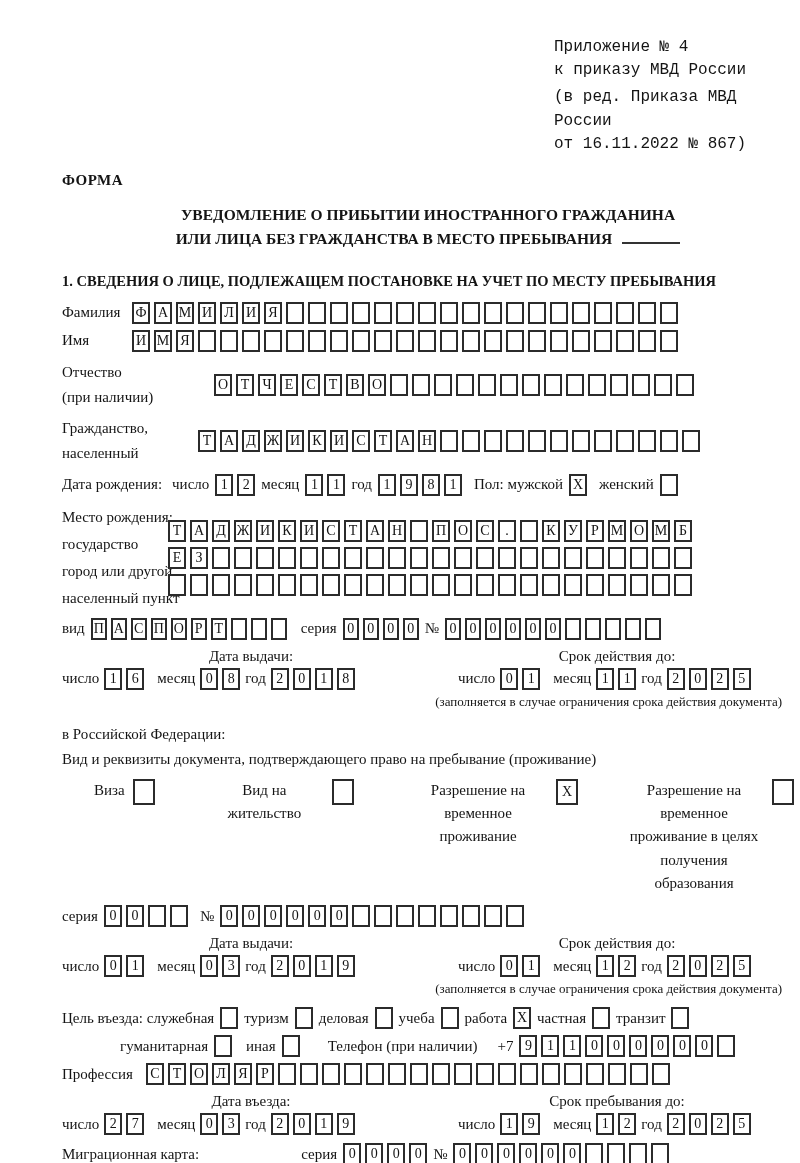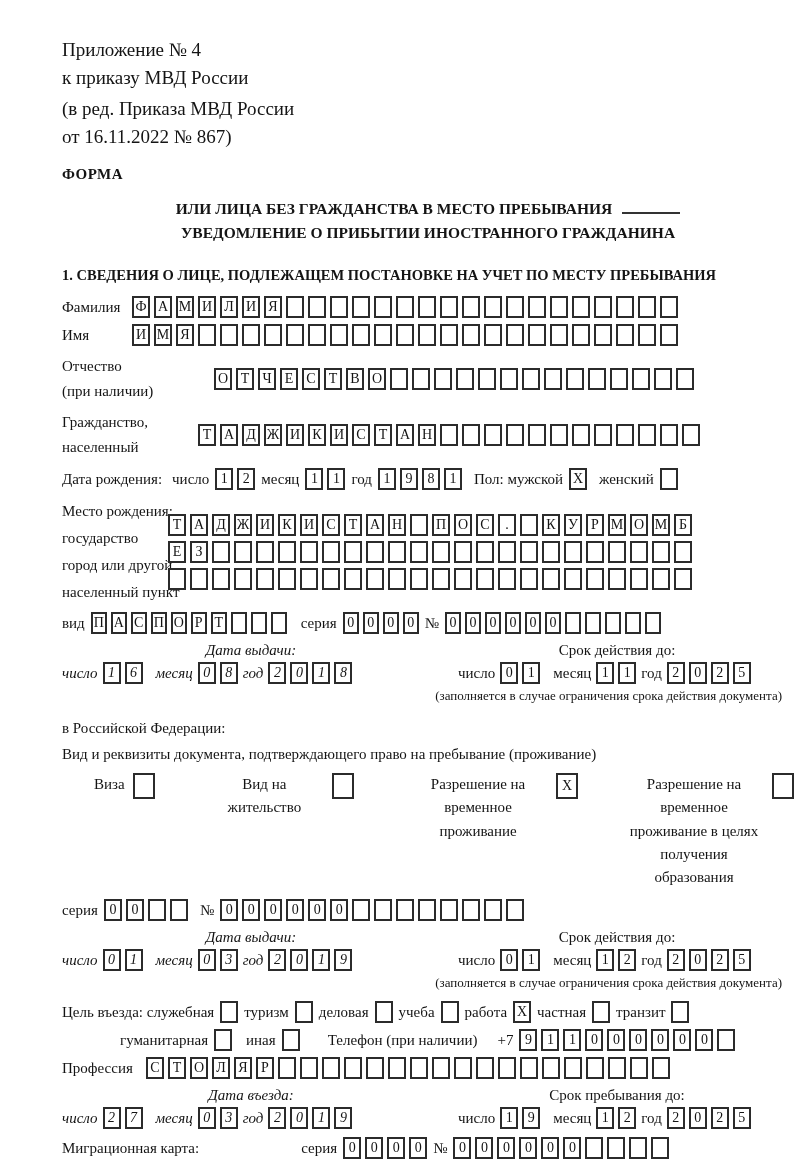--- a/index.html
+++ b/index.html
@@ -1,20 +1,20 @@
 <!DOCTYPE html>
 <html><head>
 <meta charset="utf-8">
 <style>
   * { margin:0; padding:0; box-sizing:border-box; }
   html,body { background:#fff; }
   body { width:800px; font-family:"Liberation Serif", serif; color:#141414; }
   .page { width:800px; height:1163px; overflow:hidden; padding:36px 6px 0 62px; background:#fff; }
 
-  .appendix { font-size:19px; line-height:1.45; }
+  .appendix { margin-left:492px; font-size:16px; line-height:1.45;font-family:Liberation Mono, monospace; }
   .appendix .gap { height:4px; }
   .form-label { text-align:left; padding-right:30px; margin-top:16px; font-weight:bold; font-size:15px; letter-spacing:.5px; }
 
   .title { text-align:center; font-weight:bold; font-size:15.5px; line-height:1.55; margin-top:14px; }
   .title-underline { display:inline-block; width:58px; border-bottom:2px solid #333; height:14px; margin-left:10px; }
 
   .section-heading { margin-top:22px; font-weight:bold; font-size:14.5px; white-space:nowrap; }
 
   .row { display:flex; align-items:center; gap:6px; flex-wrap:nowrap; margin-top:6px; }
   .row.top { align-items:center; }
@@ -31,21 +31,21 @@
   .w-pat  { width:146px; flex:0 0 auto; }
   .w-cit  { width:112px; flex:0 0 auto; }
   .w-place{ width:100px; flex:0 0 auto; }
   .w-place .lbl { line-height:27px; }
 
   .stackrows { display:flex; flex-direction:column; gap:5px; }
 
   .doc-heading { text-align:center; font-weight:bold; font-size:14.5px; margin-top:10px; }
 
   .dates { display:flex; margin-top:8px; }
-  .dhalf-l { width:378px; flex:0 0 auto;font-style:italic; }
+  .dhalf-l { width:378px; flex:0 0 auto; }
   .dhalf-r { flex:1; }
   .dhead { text-align:center; font-size:15px; margin-bottom:3px; }
   .drow { display:flex; align-items:center; gap:5px; }
   .dhalf-r .drow { padding-left:18px; }
   .note { text-align:right; font-size:13px; margin-top:4px; padding-right:12px; }
 
   .intro { font-size:15px; margin-top:12px; line-height:1.7; }
 
   .permits { display:flex; align-items:flex-start; margin-top:6px; gap:14px; }
   .permit-group { display:flex; align-items:flex-start; gap:8px; }
@@ -62,24 +62,24 @@
   <div class="appendix">
     <div>Приложение № 4</div>
     <div>к приказу МВД России</div>
     <div class="gap"></div>
     <div>(в ред. Приказа МВД России</div>
     <div>от 16.11.2022 № 867)</div>
   </div>
   <div class="form-label">ФОРМА</div>
 
   <div class="title">
+    <div>УВЕДОМЛЕНИЕ О ПРИБЫТИИ ИНОСТРАННОГО ГРАЖДАНИНА</div>
     <div>
       <span>ИЛИ ЛИЦА БЕЗ ГРАЖДАНСТВА В МЕСТО ПРЕБЫВАНИЯ</span><span class="title-underline"></span>
     </div>
-    <div>УВЕДОМЛЕНИЕ О ПРИБЫТИИ ИНОСТРАННОГО ГРАЖДАНИНА</div>
   </div>
 
   <div class="section-heading">1. СВЕДЕНИЯ О ЛИЦЕ, ПОДЛЕЖАЩЕМ ПОСТАНОВКЕ НА УЧЕТ ПО МЕСТУ ПРЕБЫВАНИЯ</div>
 
   <div class="row mt12">
     <span class="lbl w-name">Фамилия</span>
     <div class="cells">
         <div class="cell">Ф</div>
         <div class="cell">А</div>
         <div class="cell">М</div>

